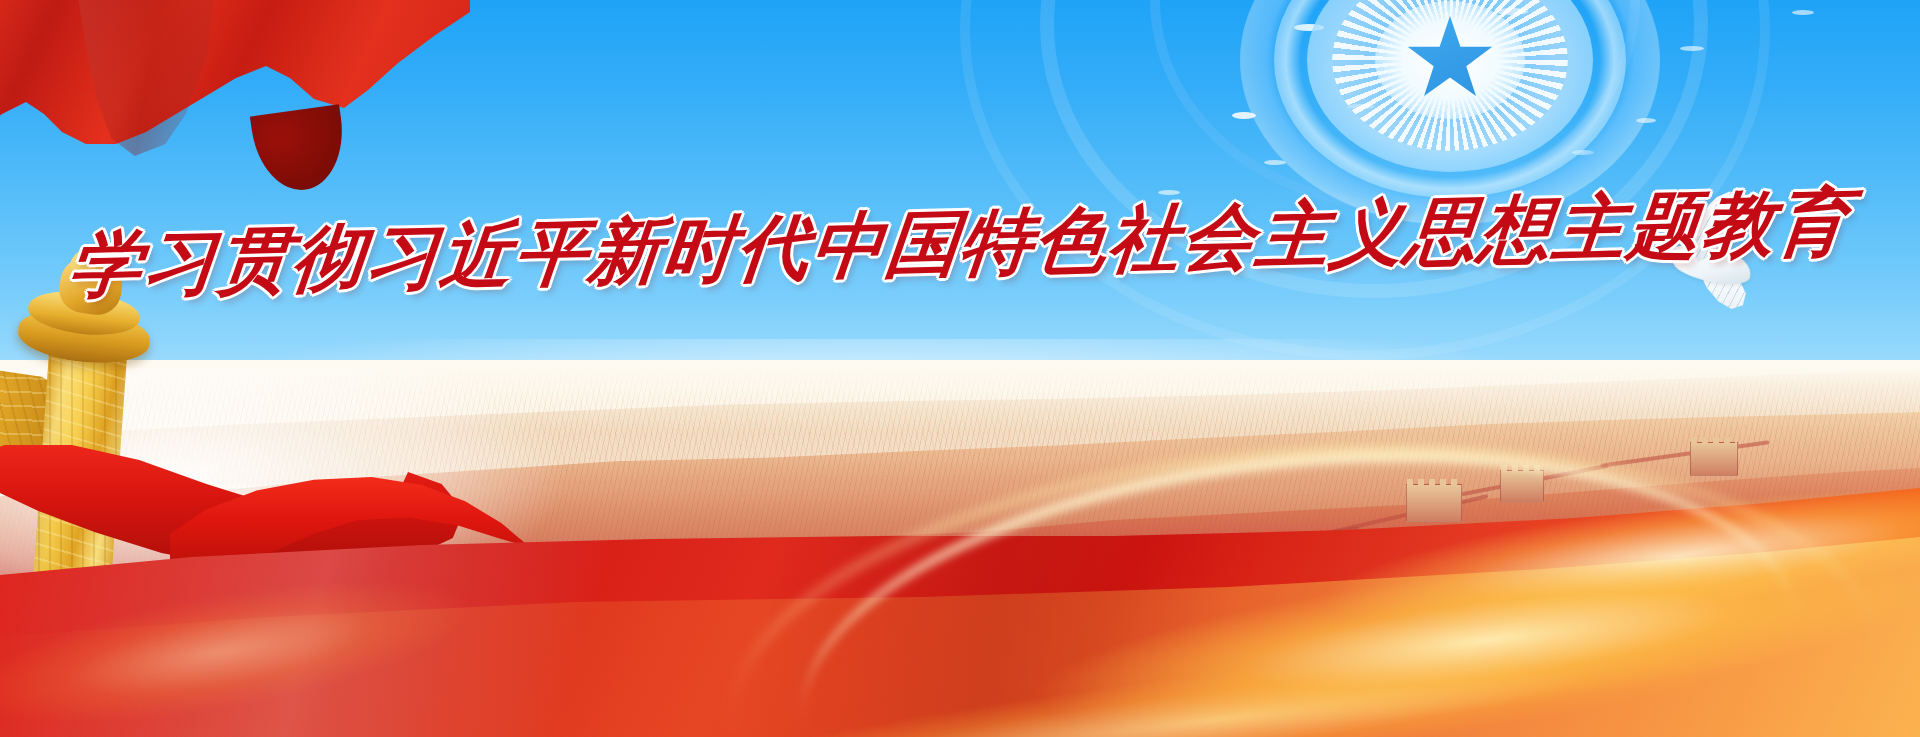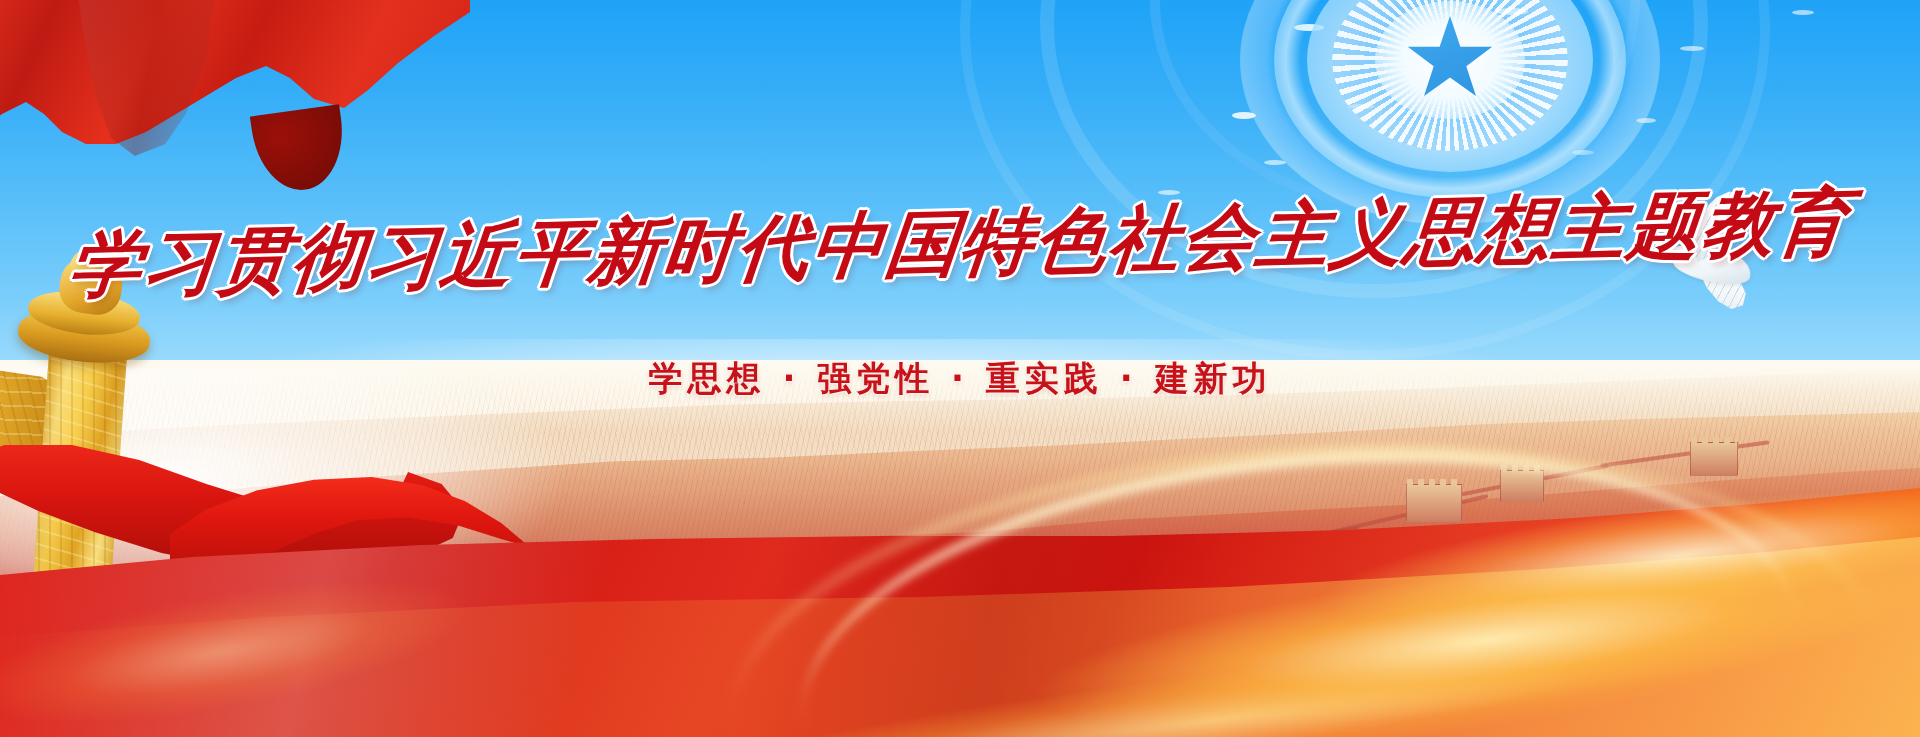--- a/index.html
+++ b/index.html
@@ -433,15 +433,14 @@
     <div class="dove-body"></div>
     <div class="dove-head"></div>
     <div class="dove-beak"></div>
     <div class="dove-wing-up">
         <div class="feather"></div>
       </div>
   </div>
 
   <div class="title">学习贯彻习近平新时代中国特色社会主义思想主题教育</div>
 
-  <div class="subtitle">学思想 · 强党性 · 重实践 · 建新功</div>
 
 </div>
 
 </body></html>

